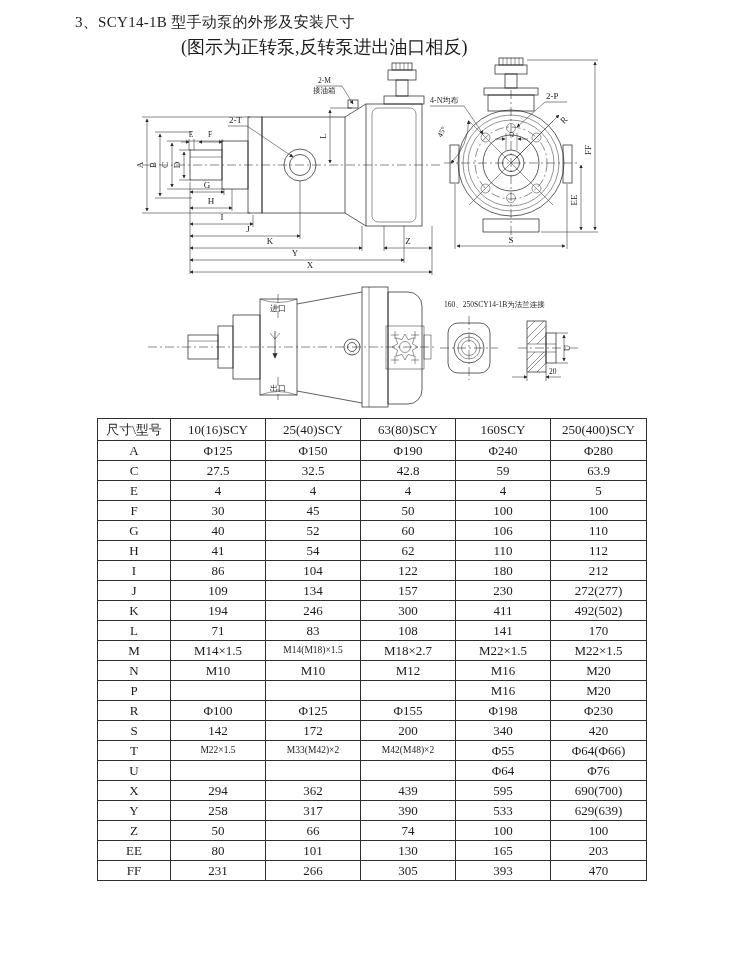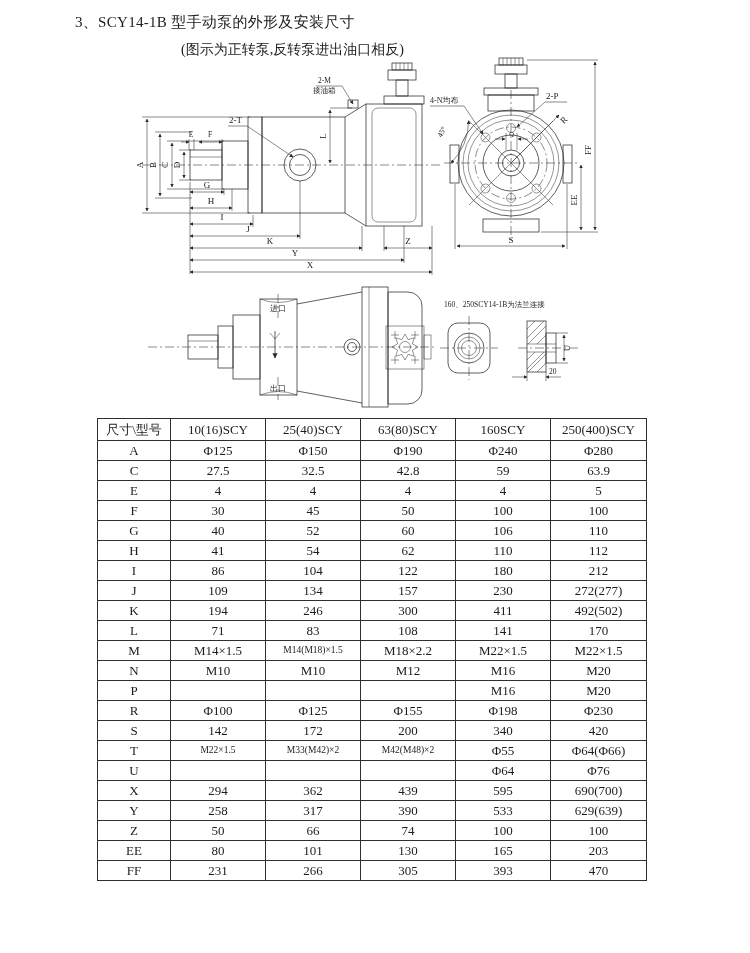--- a/index.html
+++ b/index.html
@@ -1,19 +1,19 @@
 <!DOCTYPE html>
 <html><head>
 <meta charset="utf-8">
 <style>
   html,body{margin:0;padding:0;background:#fff;}
   .page{position:relative;width:750px;height:953px;background:#ffffff;
         font-family:"Liberation Serif",serif;color:#1c1c1c;overflow:hidden;padding-left:35px;}
   .heading{position:absolute;left:75px;top:13px;font-size:15px;letter-spacing:.3px;white-space:nowrap;}
-  .subheading{position:absolute;left:181px;top:41px;font-size:14px;white-space:nowrap;}
+  .subheading{position:absolute;left:181px;top:35px;font-size:18px;white-space:nowrap;}
   svg.drawing{position:absolute;left:0;top:0;}
   svg .ln{fill:none;stroke:#2b2b2b;stroke-width:.75;}
   svg .thin{stroke-width:.5;}
   svg .cl{fill:none;stroke:#2b2b2b;stroke-width:.55;stroke-dasharray:9 3 2 3;}
   svg .dim{fill:none;stroke:#2b2b2b;stroke-width:.55;}
   svg text{fill:#1c1c1c;font-family:"Liberation Serif",serif;}
   svg .lbl{font-size:9px;}
   svg .sm{font-size:7.5px;}
   svg .cn{font-size:8px;}
   svg .q{font-size:6.5px;}
@@ -373,21 +373,21 @@
           <td>71</td>
           <td>83</td>
           <td>108</td>
           <td>141</td>
           <td>170</td>
         </tr>
         <tr>
           <td>M</td>
           <td>M14×1.5</td>
           <td class="small">M14(M18)×1.5</td>
-          <td>M18×2.2</td>
+          <td>M18×2.7</td>
           <td>M22×1.5</td>
           <td>M22×1.5</td>
         </tr>
         <tr>
           <td>N</td>
           <td>M10</td>
           <td>M10</td>
           <td>M12</td>
           <td>M16</td>
           <td>M20</td>

